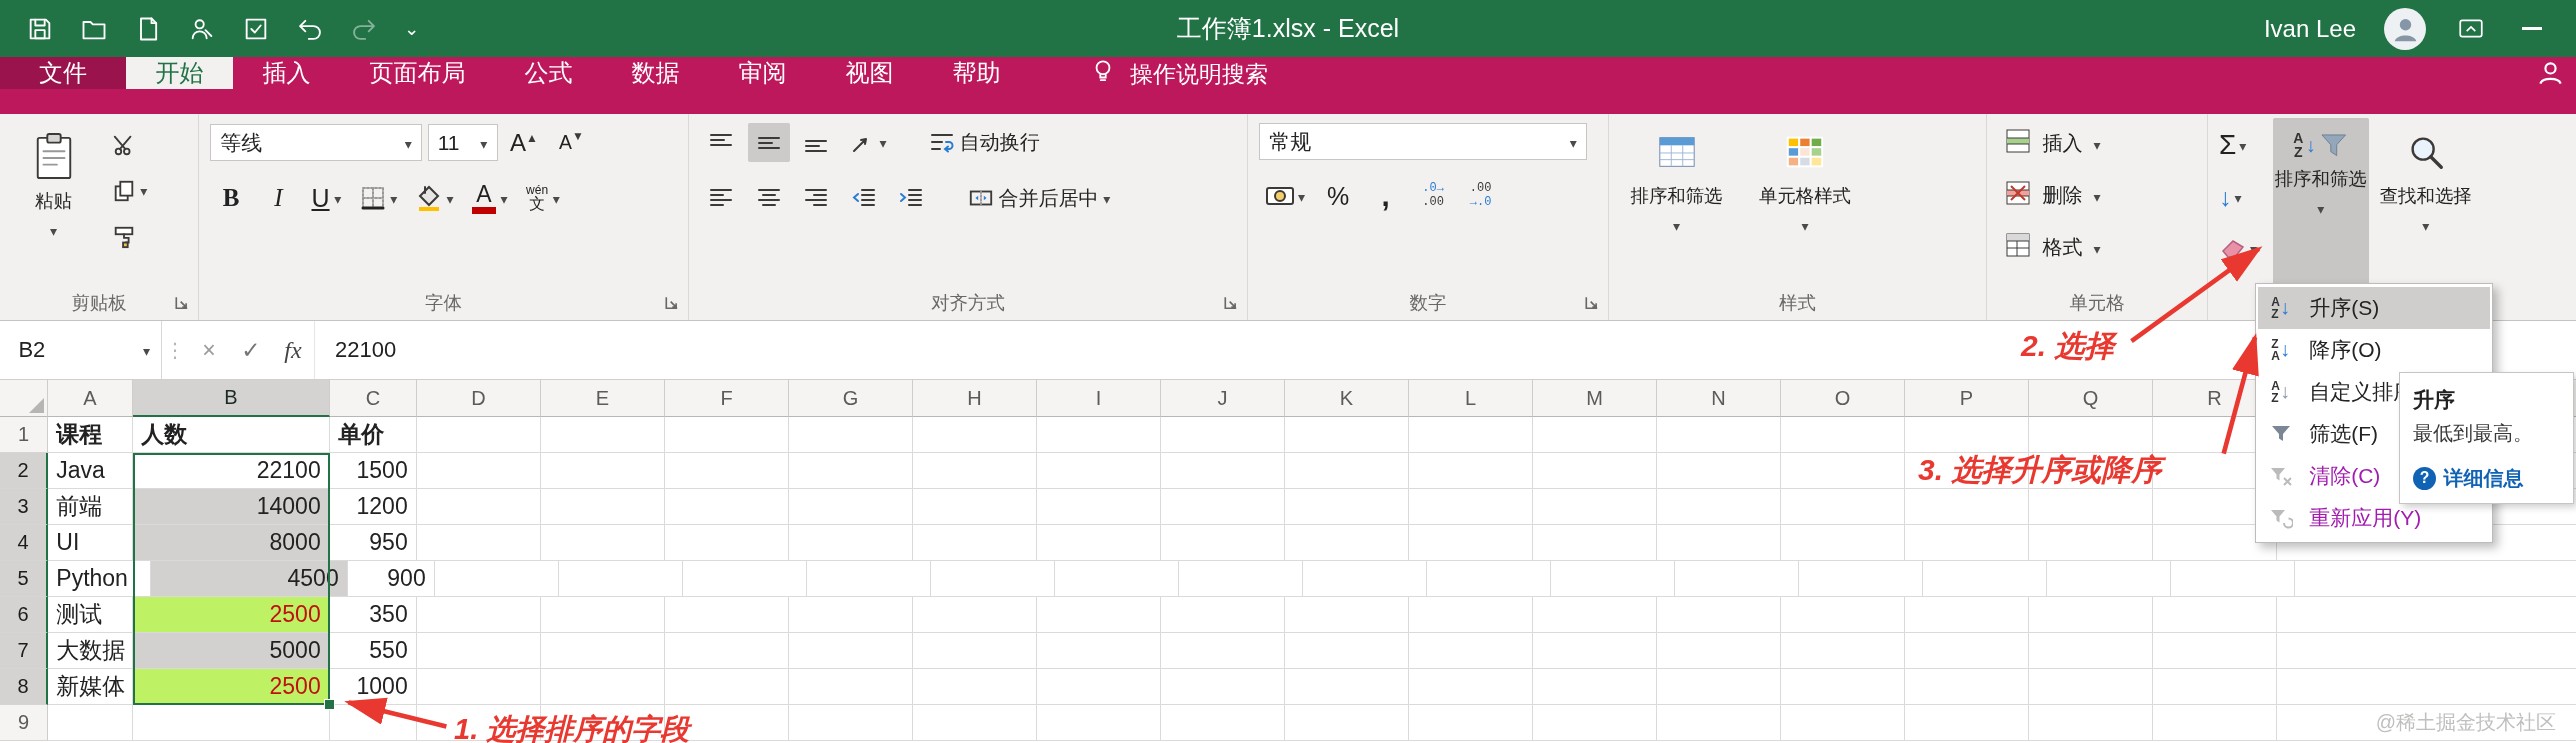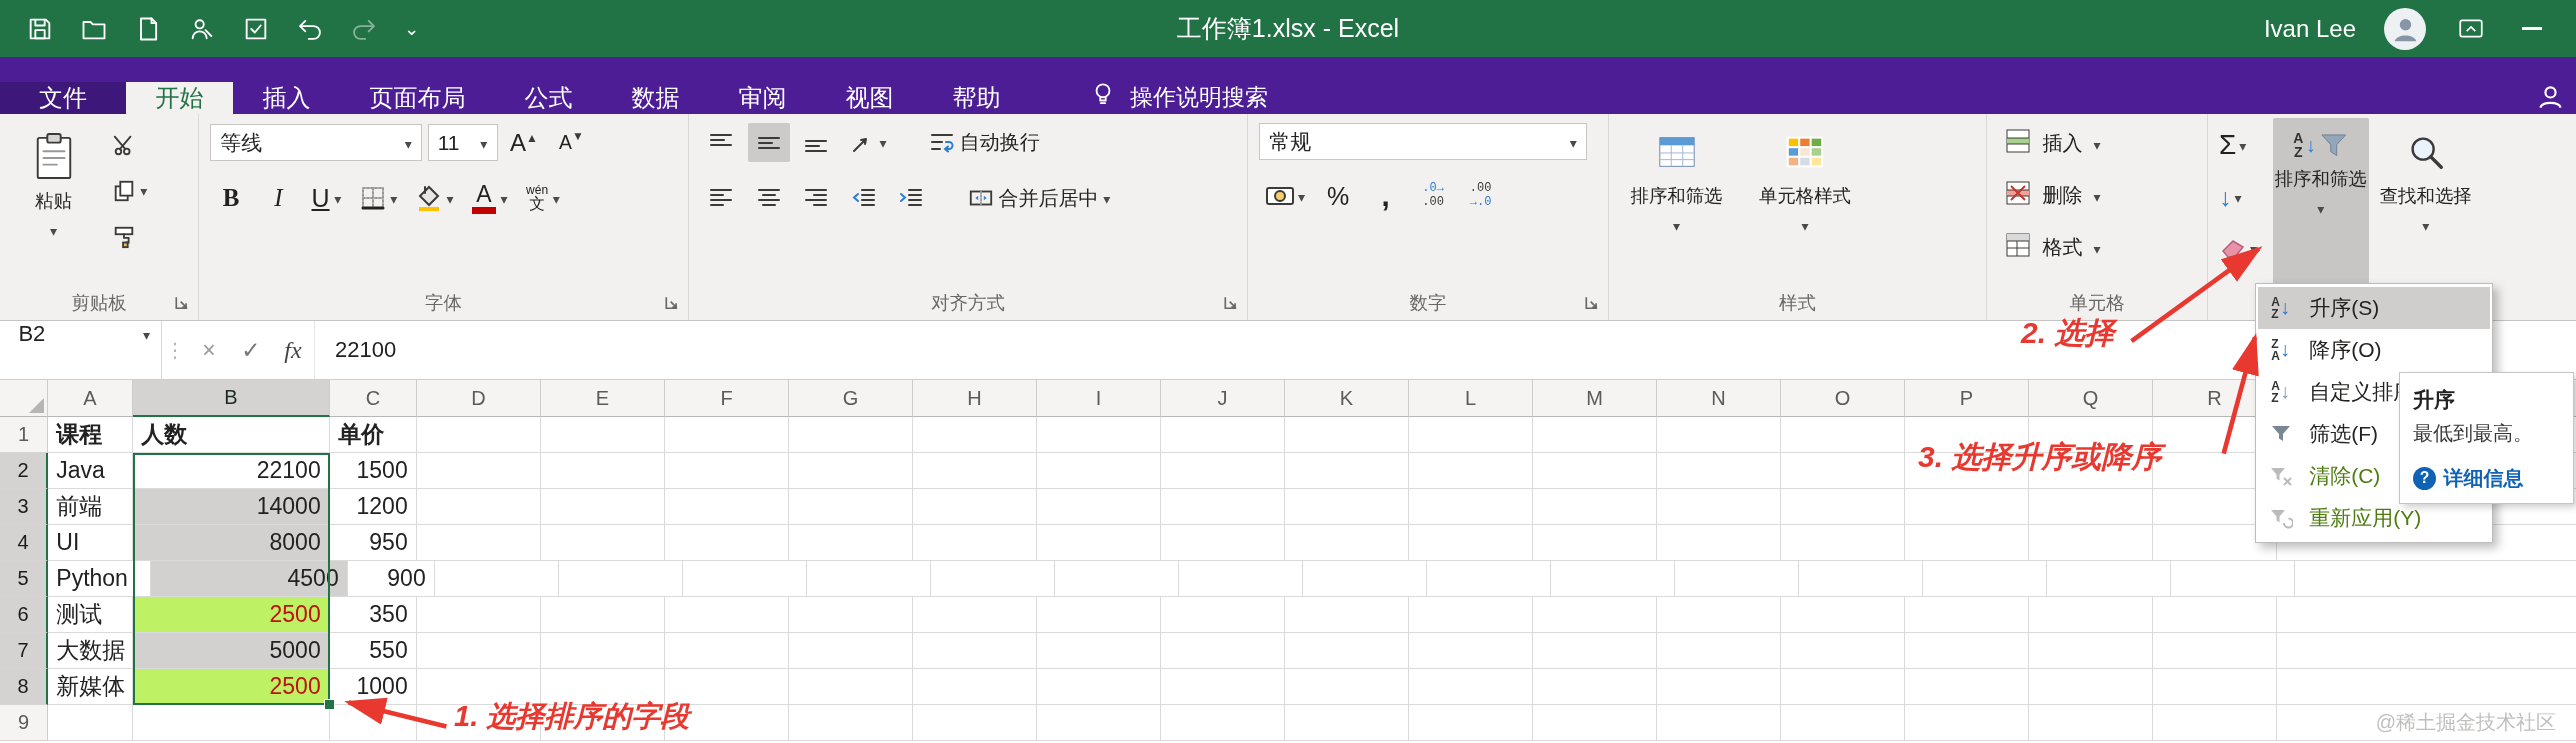--- a/index.html
+++ b/index.html
@@ -16,21 +16,21 @@
 .wtitle{position:absolute;left:50%;transform:translateX(-50%);font-size:25px;white-space:nowrap;}
 .tright{margin-left:auto;display:flex;align-items:center;gap:28px;padding-right:28px;}
 .uname{font-size:24px;}
 .avatar{width:42px;height:42px;border-radius:50%;background:#eef1f3;display:inline-flex;align-items:center;justify-content:center;overflow:hidden;}
 .avatar svg{width:33px;height:33px;}
 .wic{width:33px;height:33px;display:inline-flex;align-items:center;justify-content:center;}
 .wic svg{width:28px;height:28px;stroke:#fff;fill:none;stroke-width:1.6;}
 .minbar{width:20px;height:2.8px;background:#fff;display:inline-block;}
 
 
-.tabrow{height:57px;background:#4c1d95;display:flex;align-items:flex-end;color:#fff;}
+.tabrow{height:57px;background:#be185d;display:flex;align-items:flex-start;color:#fff;}
 .tabs{display:flex;align-items:stretch;}
 .tab{padding:0 29.5px;display:flex;align-items:center;font-size:24px;white-space:nowrap;}
 .tab.file{background:rgba(0,0,0,.18);padding:0 39px;}
 .tab.active{background:#f2f1f0;color:#217346;}
 .tellme{display:flex;align-items:center;gap:13px;margin-left:59px;font-size:23px;}
 .tellme svg{width:28px;height:28px;stroke:#fff;fill:none;stroke-width:1.7;stroke-linecap:round;}
 .sharep{margin-left:auto;margin-right:9.2px;display:flex;align-items:center;}
 .sharep svg{width:33px;height:33px;stroke:#fff;fill:none;stroke-width:1.7;}
 
 
@@ -70,21 +70,21 @@
 .edcol{display:flex;flex-direction:column;gap:3.7px;padding-top:7.4px;width:61px;}
 .edbtn{display:flex;align-items:center;gap:2.8px;height:48px;padding-left:7.4px;}
 .sigma{font-size:28px;}
 .fillarrow{color:#2b7cd3;font-size:25px;font-weight:bold;}
 .sfico{display:flex;align-items:center;gap:2.8px;}
 .azw{display:flex;flex-direction:column;font-size:14px;font-weight:bold;line-height:1.02;color:#333;}
 .azarr{color:#2b7cd3;font-weight:bold;font-size:19.4px;}
 
 
 .fbar{height:59px;background:#fff;border-bottom:0.9px solid #cfcfcf;display:flex;align-items:stretch;}
-.namebox{width:162px;display:flex;align-items:flex-start;justify-content:space-between;padding:0 11px 0 18.4px;font-size:22px;border-right:0.9px solid #d8d8d8;}
+.namebox{width:162px;display:flex;align-items:center;justify-content:space-between;padding:0 11px 0 18.4px;font-size:22px;border-right:0.9px solid #d8d8d8;}
 .fsplit{width:26px;display:flex;align-items:center;justify-content:center;color:#b5b5b5;font-size:20px;}
 .fsplit::after{content:"\22EE";}
 .fbtn{width:42px;display:flex;align-items:center;justify-content:center;font-size:23px;color:#9b9b9b;}
 .fbtn.ok{color:#767676;}
 .fx{font-family:"Liberation Serif",serif;font-style:italic;color:#444;font-size:24px;}
 .fval{flex:1;display:flex;align-items:center;padding-left:20px;font-size:22px;border-left:0.9px solid #e6e6e6;}
 
 
 .sheet{position:relative;height:363px;background:#fff;overflow:hidden;}
 .hrow{display:flex;height:37px;}
@@ -100,33 +100,33 @@
 .cell.selc{background:#d2d1d0;}
 .cell.act{background:#fff;}
 .cell.bad{background:#bef264;color:#c01010;}
 .selbox{position:absolute;border:2.8px solid #217346;pointer-events:none;z-index:5;}
 .handle{position:absolute;right:-6.5px;bottom:-6.5px;width:11px;height:11px;background:#217346;border:1.8px solid #fff;}
 
 
 .menu{position:absolute;left:2255px;top:283px;width:238px;background:#fff;border:0.9px solid #bdbcbb;box-shadow:4.6px 4.6px 9.2px rgba(0,0,0,.25);padding:2.8px 1.8px;z-index:40;}
 .mitem{height:42px;display:flex;align-items:center;gap:13px;padding:0 9.2px 0 7.4px;font-size:21px;color:#242322;white-space:nowrap;}
 .mitem.hl{background:#cfcecd;}
-.mitem.dis{color:#4d7c0f;}
+.mitem.dis{color:#a21caf;}
 .mic{width:31px;display:flex;justify-content:center;align-items:center;flex:none;}
 .menu .azw{font-size:12px;} .menu .azarr{font-size:20px;}
 
 
 .tip{position:absolute;left:2399px;top:372px;width:175px;background:#fff;border:0.9px solid #c6c5c4;box-shadow:3.7px 3.7px 7.4px rgba(0,0,0,.2);padding:13px 13px 11px;z-index:45;}
 .tip-title{font-weight:bold;font-size:21px;margin-bottom:5.5px;}
 .tip-body{color:#3a3938;font-size:20px;margin-bottom:18.4px;}
 .tip-link{display:flex;align-items:center;gap:7.4px;color:#0f62b4;font-weight:bold;font-size:20px;}
 .helpico{width:23px;height:23px;border-radius:50%;background:#0f62b4;color:#fff;font-size:15.7px;display:inline-flex;align-items:center;justify-content:center;font-weight:bold;flex:none;}
 
 
-.ann{position:absolute;color:#e8382f;font-weight:bold;font-style:italic;z-index:60;white-space:nowrap;}
+.ann{position:absolute;color:#e8382f;font-weight:bold;font-style:italic;z-index:60;white-space:nowrap;margin-top:13px;}
 #ann1{left:454px;top:697px;font-size:29px;}
 #ann2{left:2021px;top:313px;font-size:30px;}
 #ann3{left:1918px;top:437px;font-size:30px;}
 .annsvg{position:absolute;left:0;top:0;z-index:58;pointer-events:none;}
 .wm{position:absolute;right:20px;bottom:7.4px;color:#c0bfbe;font-size:20px;z-index:30;}
 </style>
 </head>
 <body>
 
 <div class="titlebar">

